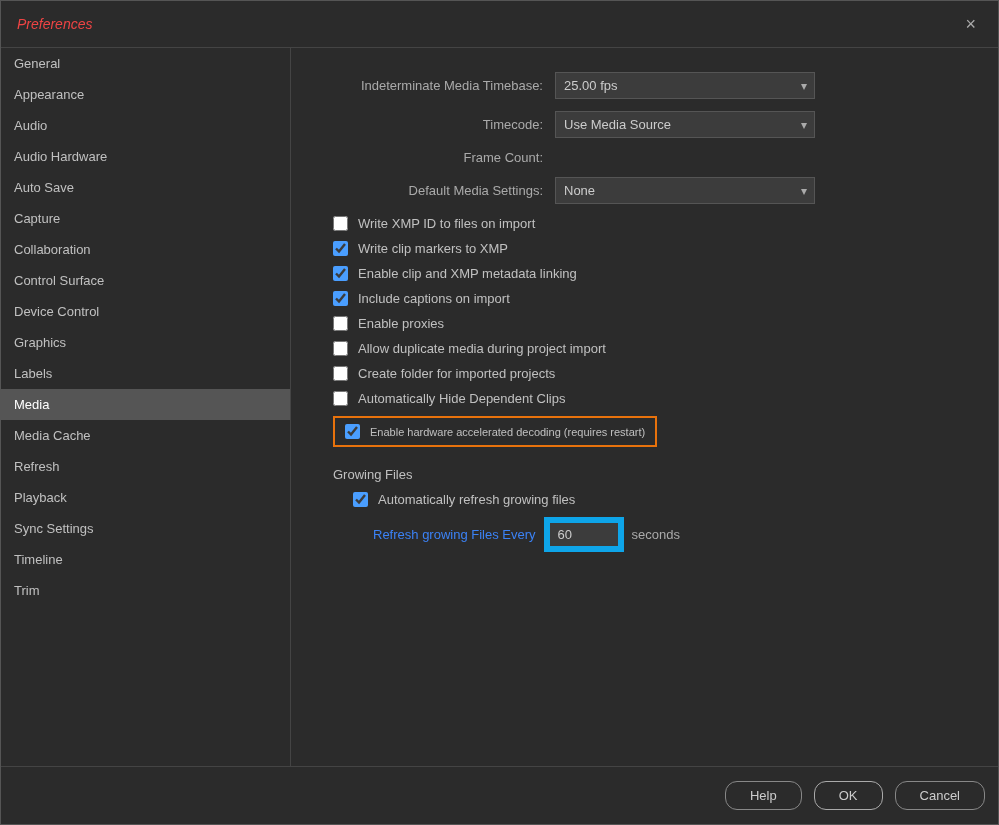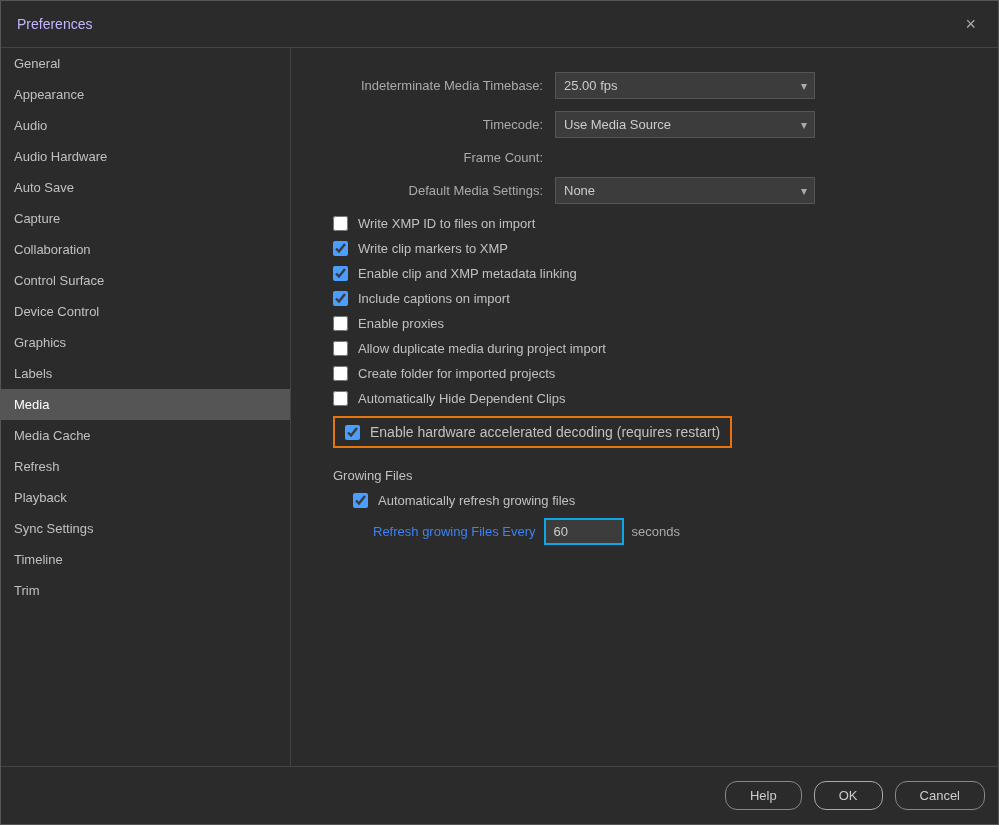--- a/index.html
+++ b/index.html
@@ -25,22 +25,23 @@
     .title-bar {
       background: #2b2b2b;
       border-bottom: 1px solid #444;
       padding: 12px 16px;
       display: flex;
       justify-content: space-between;
       align-items: center;
       flex-shrink: 0;
     }
     .title-bar-title {
-      color: #c4b5fd;
+      color: #ef4444;
       font-size: 14px;
+      font-style: italic;
     }
     .close-btn {
       background: none;
       border: none;
       color: #aaa;
       cursor: pointer;
       font-size: 18px;
       line-height: 1;
       padding: 2px 6px;
     }
@@ -140,21 +141,21 @@
     .hw-accel-row input[type="checkbox"] {
       margin-right: 10px;
       width: 15px;
       height: 15px;
       cursor: pointer;
       accent-color: #4a9eff;
       flex-shrink: 0;
     }
     .hw-accel-row label {
       color: #c0c0c0;
-      font-size: 14px;
+      font-size: 11px;
       cursor: pointer;
     }
     .section-header {
       color: #c0c0c0;
       font-size: 13px;
       margin-bottom: 10px;
       margin-top: 6px;
       padding-left: 10px;
     }
     .growing-files-section {
@@ -169,21 +170,21 @@
       padding-left: 30px;
       margin-top: 8px;
     }
     .refresh-label {
       color: #3b82f6;
       font-size: 13px;
       margin-right: 8px;
     }
     .refresh-input {
       background: #3c3c3c;
-      border: 2px solid #0ea5e9;
+      border: 6px solid #0ea5e9;
       color: #cccccc;
       padding: 4px 8px;
       font-size: 13px;
       width: 80px;
     }
     .refresh-suffix {
       color: #aaa;
       font-size: 13px;
       margin-left: 8px;
     }

